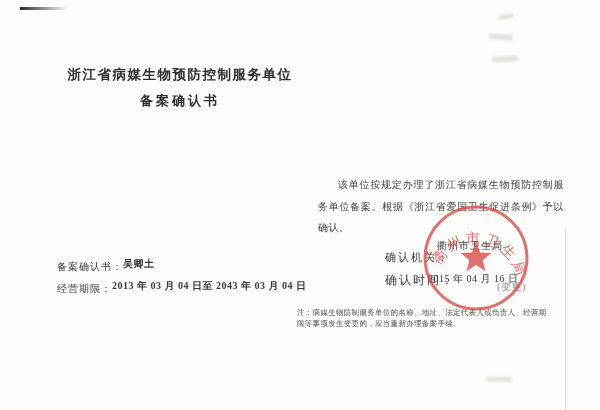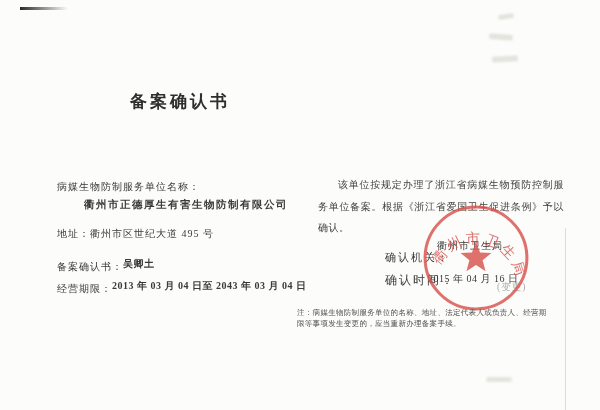--- a/index.html
+++ b/index.html
@@ -17,70 +17,66 @@
     background:linear-gradient(to right,#2a2a2a,rgba(190,190,185,0));}
   .edge-right{left:565px;top:228px;width:1px;height:182px;background:#deddd5;}
   .smudge{background:#e4e4df;filter:blur(1.2px);border-radius:2px;}
   .sm1{left:498px;top:14px;width:16px;height:5px;transform:rotate(-8deg);}
   .sm2{left:489px;top:34px;width:24px;height:6px;transform:rotate(4deg);}
   .sm3{left:492px;top:56px;width:26px;height:6px;transform:rotate(-3deg);}
   .sm4{left:486px;top:377px;width:26px;height:5px;}
   
   .title-box{left:58px;top:66px;width:244px;text-align:center;}
   .title1{font-size:13.5px;font-weight:bold;letter-spacing:1.5px;color:#2e2e2e;}
-  .title2{margin-top:24px;font-size:17px;font-weight:bold;letter-spacing:3px;color:#2e2e2e;}
+  .title2{margin-top:8px;font-size:13px;font-weight:bold;letter-spacing:3px;color:#2e2e2e;}
   
   .record{left:88px;top:124px;font-size:9.5px;letter-spacing:.5px;white-space:nowrap;}
   .raised{display:inline-block;transform:translateY(-4px);font-weight:600;letter-spacing:.5px;}
   .raised2{display:inline-block;transform:translateY(-4px) translateX(-4px);font-weight:600;letter-spacing:.5px;}
   
   .lbl{font-size:10px;letter-spacing:1px;white-space:nowrap;}
   .unit-name-label{left:57px;top:180px;}
   .unit-name{left:84px;top:198px;font-size:10.5px;font-weight:600;letter-spacing:1.5px;white-space:nowrap;}
   .address-row{left:57px;top:227px;}
   .legal-row{left:57px;top:260px;}
   .term-row{left:57px;top:282px;}
   .fill{display:inline-block;transform:translateY(-3px);font-weight:600;letter-spacing:.5px;text-align:right;}
   
   .confirm-para{left:318px;top:142px;width:246px;font-size:10px;line-height:21.5px;
     text-indent:2em;letter-spacing:.5px;text-align:justify;color:#3f3f3f;margin-top:32px;}
   .org-label{left:385px;top:250px;font-size:11px;letter-spacing:2px;}
   .org-value{left:437px;top:239px;font-size:10px;letter-spacing:1px;white-space:nowrap;}
   .time-label{left:385px;top:272px;font-size:12px;letter-spacing:2px;}
   .date-value{left:428px;top:260px;font-size:10px;letter-spacing:.5px;white-space:nowrap;margin-top:12px;}
-  .annotation{left:497px;top:281px;font-size:9.5px;color:#a7aeac;letter-spacing:1px;}
+  .annotation{left:497px;top:281px;font-size:9.5px;color:#a7aeac;letter-spacing:1px;font-weight:bold;}
   
   .seal{left:420px;top:202px;width:112px;height:112px;opacity:.82;}
   
   .note{left:297px;top:307px;width:268px;font-size:7.5px;line-height:11px;
     color:#4c4c4c;letter-spacing:.3px;white-space:nowrap;}
 </style>
 </head>
 <body>
 
 <div class="page">
 
   <div class="abs dash-top"></div>
   <div class="abs edge-right"></div>
   <div class="abs smudge sm1"></div>
   <div class="abs smudge sm2"></div>
   <div class="abs smudge sm3"></div>
   <div class="abs smudge sm4"></div>
 
   <div class="abs title-box">
+    <div class="title1">浙江省病媒生物预防控制服务单位</div>
     <div class="title2">备案确认书</div>
   </div>
 
 
-  <div class="abs lbl unit-name-label">病媒生物防制服务单位名称：</div>
-  <div class="abs unit-name">衢州市正德厚生有害生物防制有限公司</div>
 
-  <div class="abs lbl address-row">
-    <span>地址：</span><span>衢州市区世纪大道 495 号</span>
-  </div>
 
   <div class="abs lbl legal-row">
     <span>备案确认书：</span><span class="fill">吴卿土</span>
   </div>
 
   <div class="abs lbl term-row">
     <span>经营期限：</span><span class="fill">2013 年 03 月 04 日至 2043 年 03 月 04 日</span>
   </div>
 
   <div class="abs confirm-para">该单位按规定办理了浙江省病媒生物预防控制服务单位备案。根据《浙江省爱国卫生促进条例》予以确认。</div>

